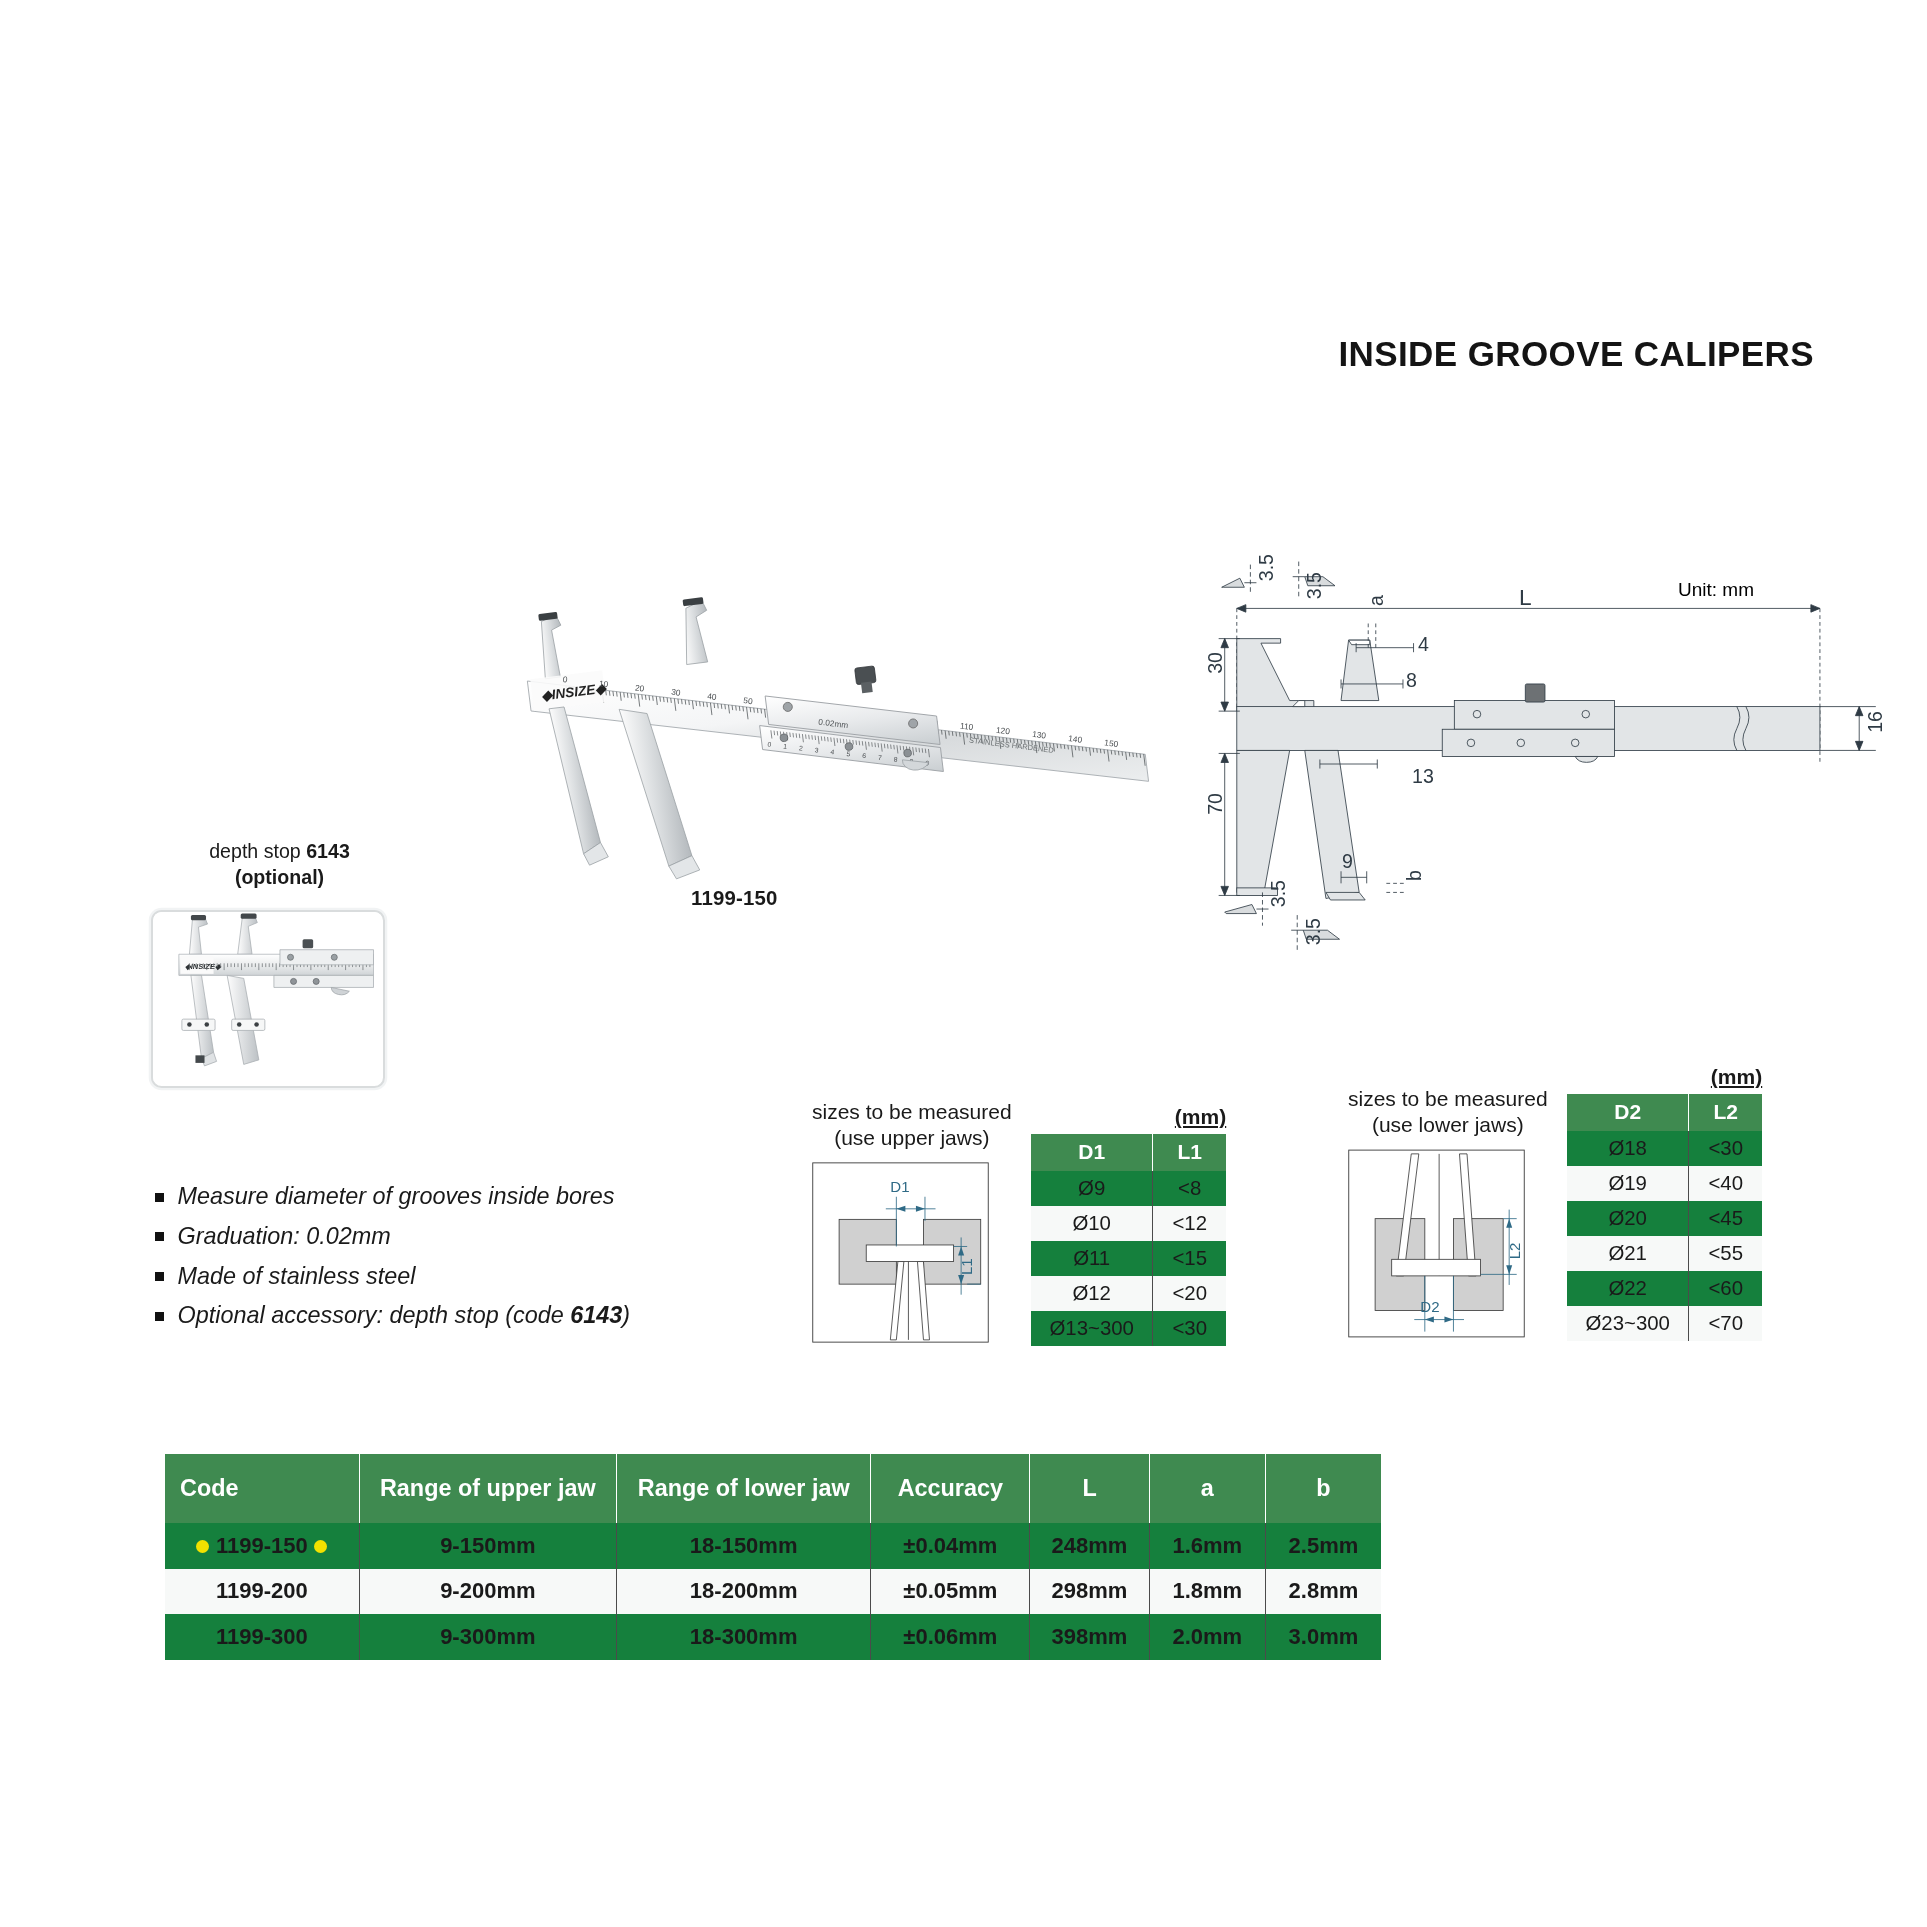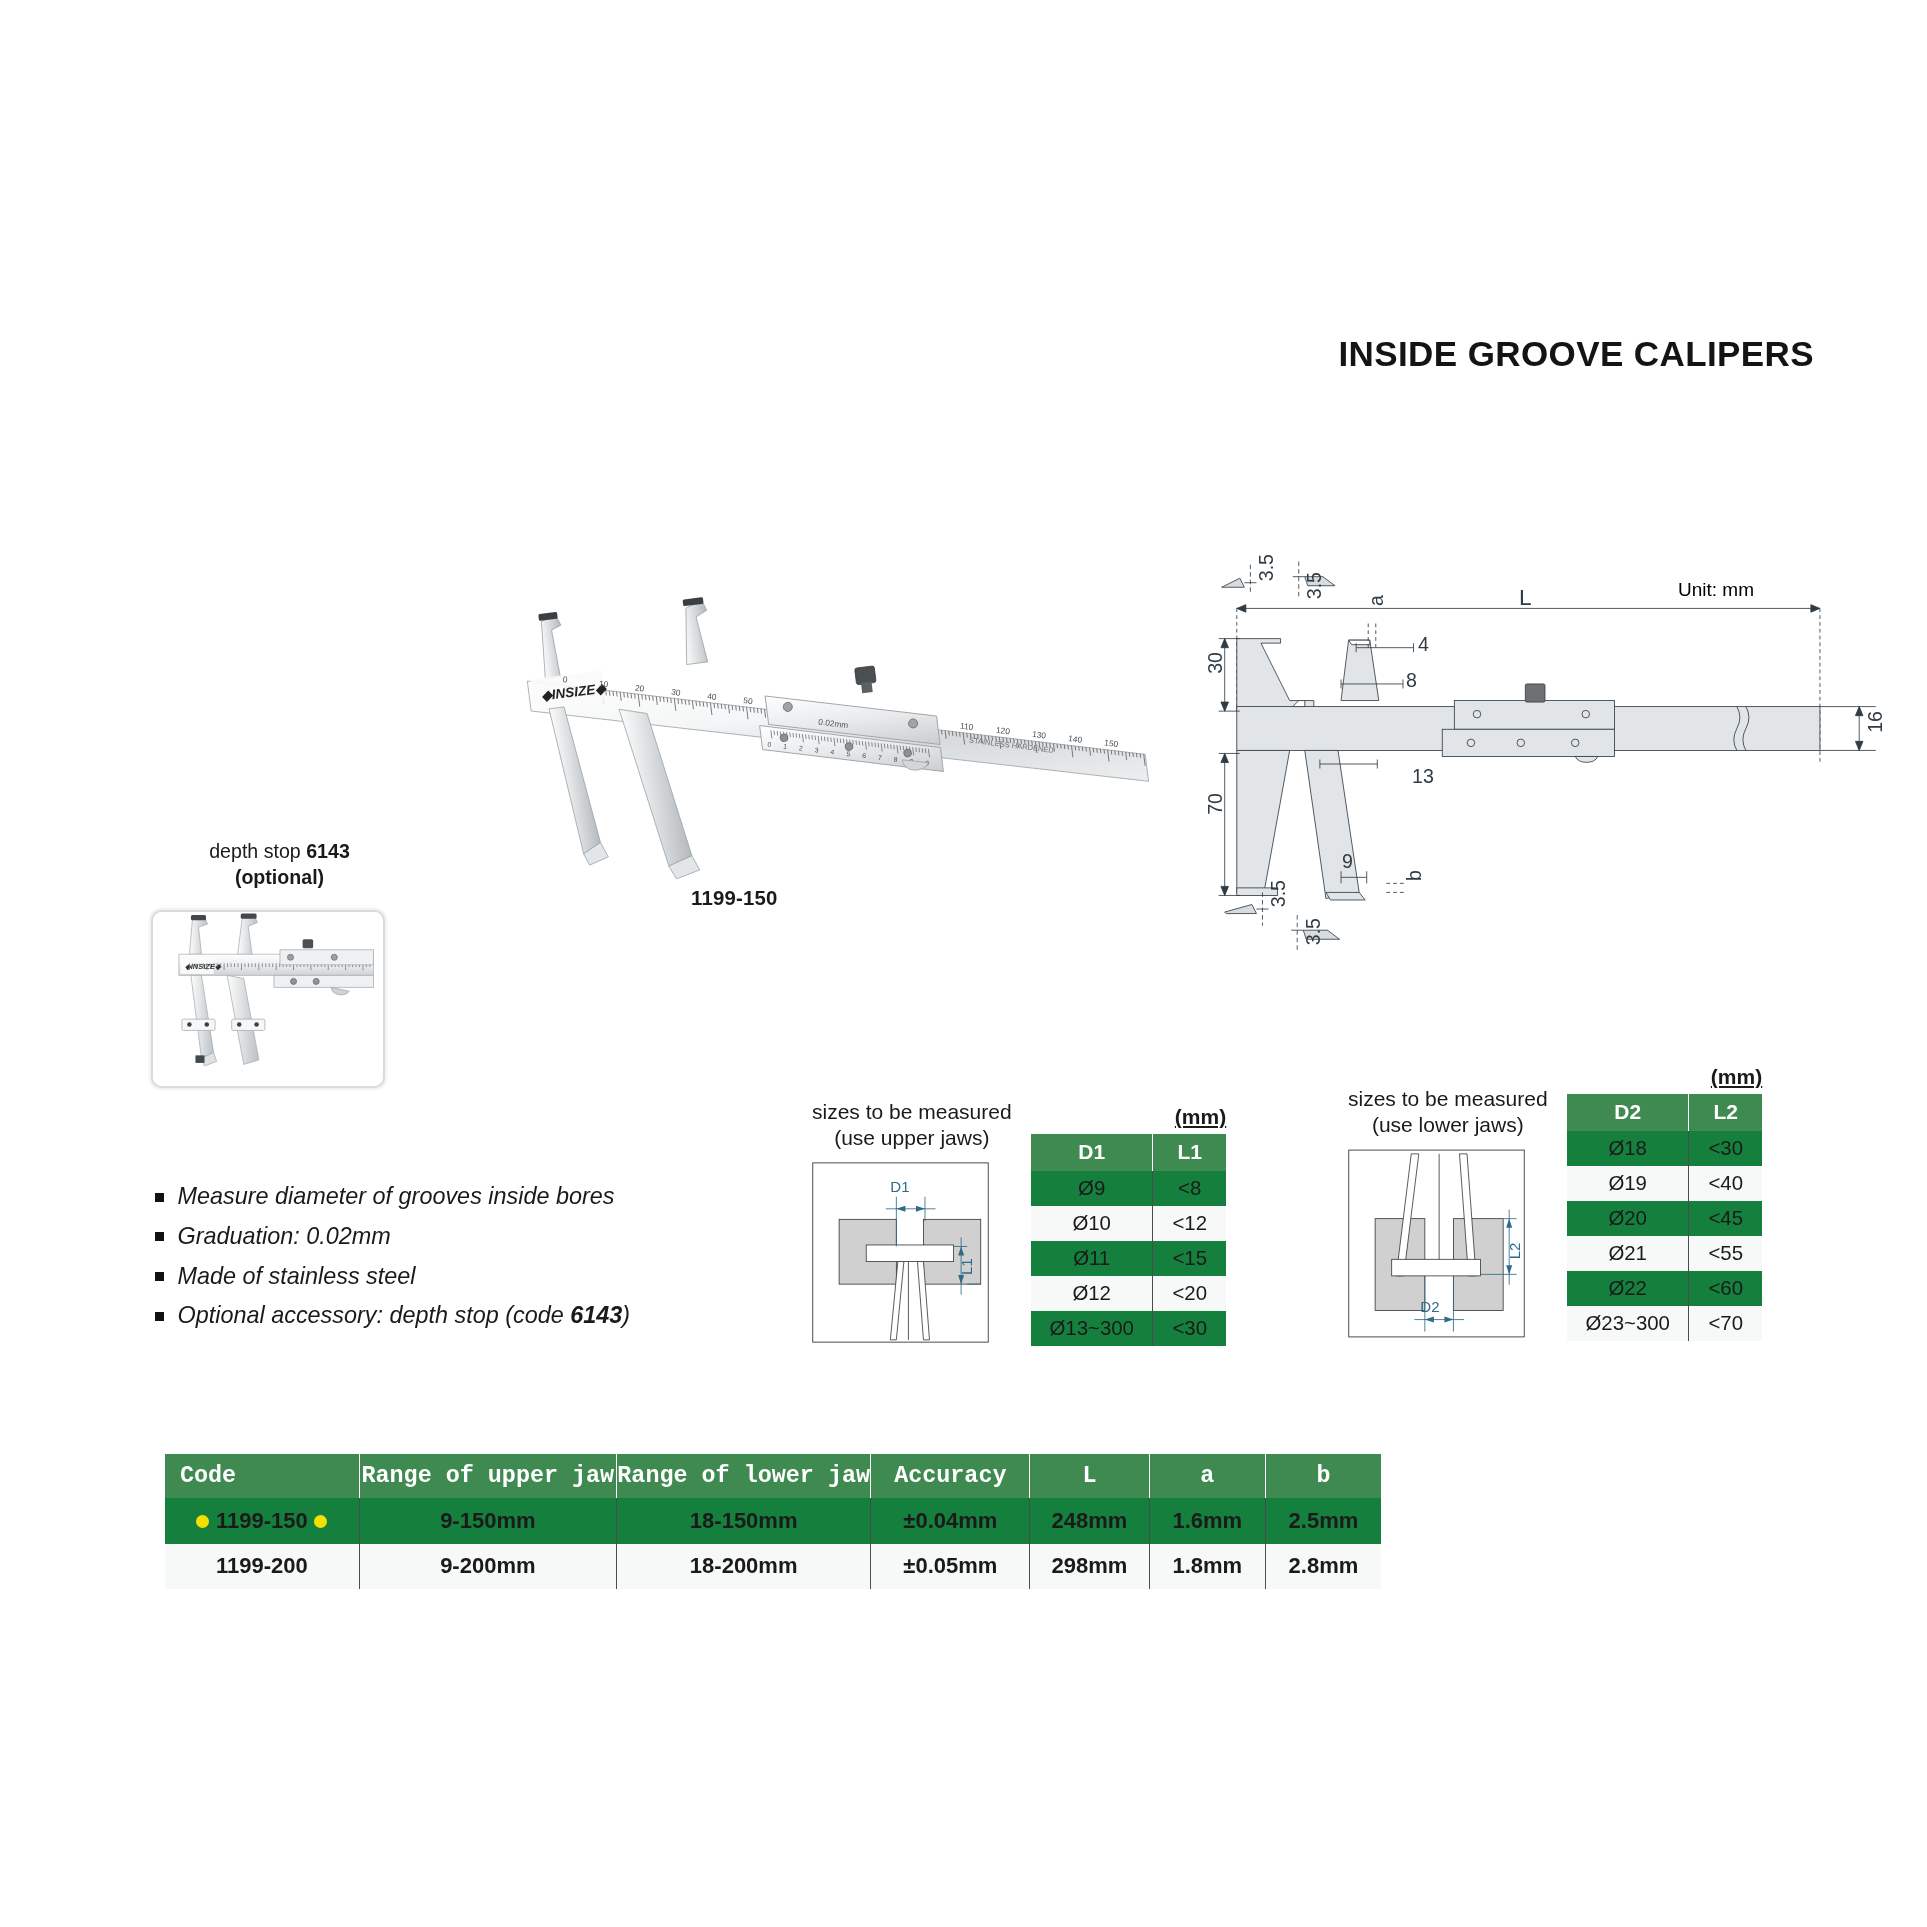--- a/index.html
+++ b/index.html
@@ -76,21 +76,21 @@
 
   #d1-block{ left:812px; top:1099px; }
   #d2-block{ left:1348px; top:1065px; }
   .measure-cap{ font-size:21px; text-align:center; line-height:1.25; }
 
   
   #spec-table{
     left:165px; top:1454px; width:1216px;
     font-size:22px;
   }
-  #spec-table th{ padding:9px 0; font-size:23.4px;font-family:Liberation Mono, monospace; }
+  #spec-table th{ padding:21px 0; font-size:23.4px; }
   #spec-table td{ padding:9.8px 0; text-align:center; font-weight:bold; }
   #spec-table .code-cell{ text-align:center; position:relative; }
   #spec-table th.code-head{ text-align:left; padding-left:15px; }
   .ymark{
     display:inline-block;width:13px;height:13px;border-radius:50%;
     background:#f2e100;vertical-align:middle;
   }
   .ymark.l{margin-right:6.8px;} .ymark.r{margin-left:6.8px;}
   .dimlbl{ position:absolute; font-size:19.6px; color:#2f3b45; }
   .rot{ writing-mode:vertical-rl; transform:rotate(180deg); }
@@ -843,15 +843,24 @@
       </tr>
       <tr class="even">
         <td class="code-cell"><span>1199-200</span></td>
         <td>9-200mm</td>
         <td>18-200mm</td>
         <td>±0.05mm</td>
         <td>298mm</td>
         <td>1.8mm</td>
         <td>2.8mm</td>
       </tr>
+      <tr class="odd">
+        <td class="code-cell"><span>1199-300</span></td>
+        <td>9-300mm</td>
+        <td>18-300mm</td>
+        <td>±0.06mm</td>
+        <td>398mm</td>
+        <td>2.0mm</td>
+        <td>3.0mm</td>
+      </tr>
     </tbody>
 </table>
 
 
 </body></html>

